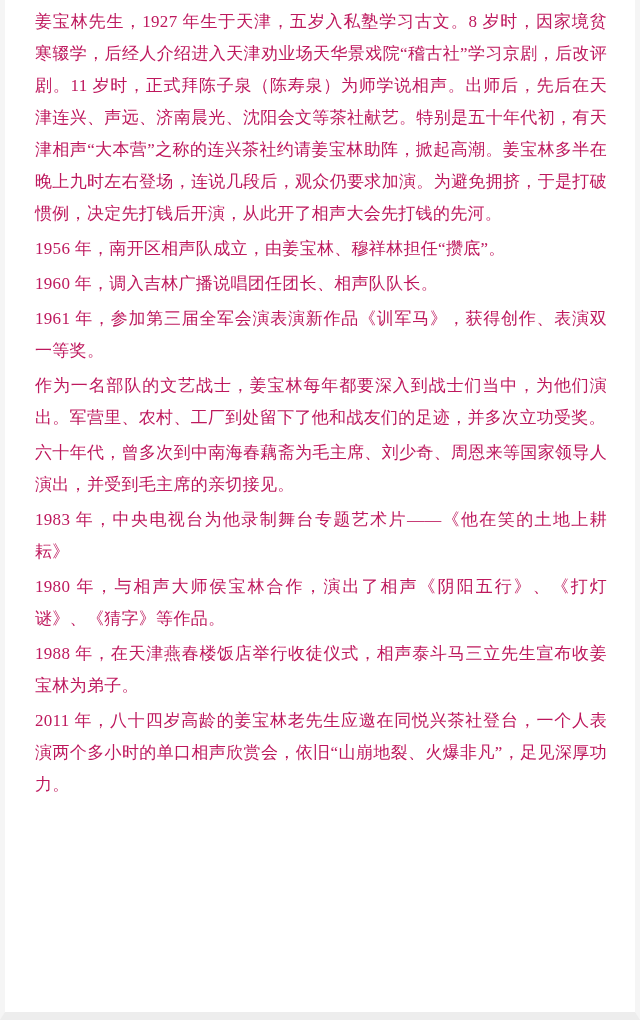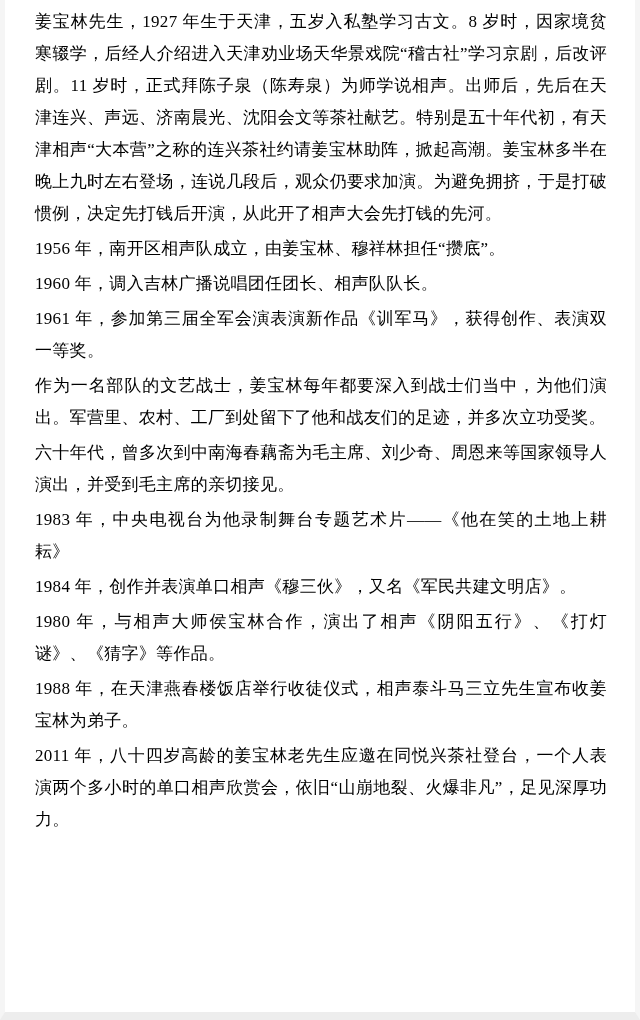--- a/index.html
+++ b/index.html
@@ -18,38 +18,37 @@
     box-sizing: border-box;
     padding: 6px 28px 12px 30px;
     border-left: 5px solid #f5f5f5;
     border-right: 5px solid #f5f5f5;
     border-bottom: 8px solid #ededed;
   }
   .doc-body p {
     margin: 0 0 3px 0;
     font-size: 17px;
     line-height: 32px;
-    color: #000000;
+    color: #be185d;
     text-align: justify;
     text-justify: inter-ideograph;
     letter-spacing: 0.3px;
     word-break: break-all;
   }
 </style>
 </head>
 <body>
 
 <div class="page">
   <div class="doc-body">
     <p>姜宝林先生，1927 年生于天津，五岁入私塾学习古文。8 岁时，因家境贫寒辍学，后经人介绍进入天津劝业场天华景戏院“稽古社”学习京剧，后改评剧。11 岁时，正式拜陈子泉（陈寿泉）为师学说相声。出师后，先后在天津连兴、声远、济南晨光、沈阳会文等茶社献艺。特别是五十年代初，有天津相声“大本营”之称的连兴茶社约请姜宝林助阵，掀起高潮。姜宝林多半在晚上九时左右登场，连说几段后，观众仍要求加演。为避免拥挤，于是打破惯例，决定先打钱后开演，从此开了相声大会先打钱的先河。</p>
     <p>1956 年，南开区相声队成立，由姜宝林、穆祥林担任“攒底”。</p>
     <p>1960 年，调入吉林广播说唱团任团长、相声队队长。</p>
     <p>1961 年，参加第三届全军会演表演新作品《训军马》，获得创作、表演双一等奖。</p>
     <p>作为一名部队的文艺战士，姜宝林每年都要深入到战士们当中，为他们演出。军营里、农村、工厂到处留下了他和战友们的足迹，并多次立功受奖。</p>
     <p>六十年代，曾多次到中南海春藕斋为毛主席、刘少奇、周恩来等国家领导人演出，并受到毛主席的亲切接见。</p>
     <p>1983 年，中央电视台为他录制舞台专题艺术片——《他在笑的土地上耕耘》</p>
-    <p>1984 年，创作并表演单口相声《穆三伙》，又名《军民共建文明店》。</p>
     <p>1980 年，与相声大师侯宝林合作，演出了相声《阴阳五行》、《打灯谜》、《猜字》等作品。</p>
     <p>1988 年，在天津燕春楼饭店举行收徒仪式，相声泰斗马三立先生宣布收姜宝林为弟子。</p>
     <p>2011 年，八十四岁高龄的姜宝林老先生应邀在同悦兴茶社登台，一个人表演两个多小时的单口相声欣赏会，依旧“山崩地裂、火爆非凡”，足见深厚功力。</p>
 
   </div>
 </div>
 
 </body></html>

